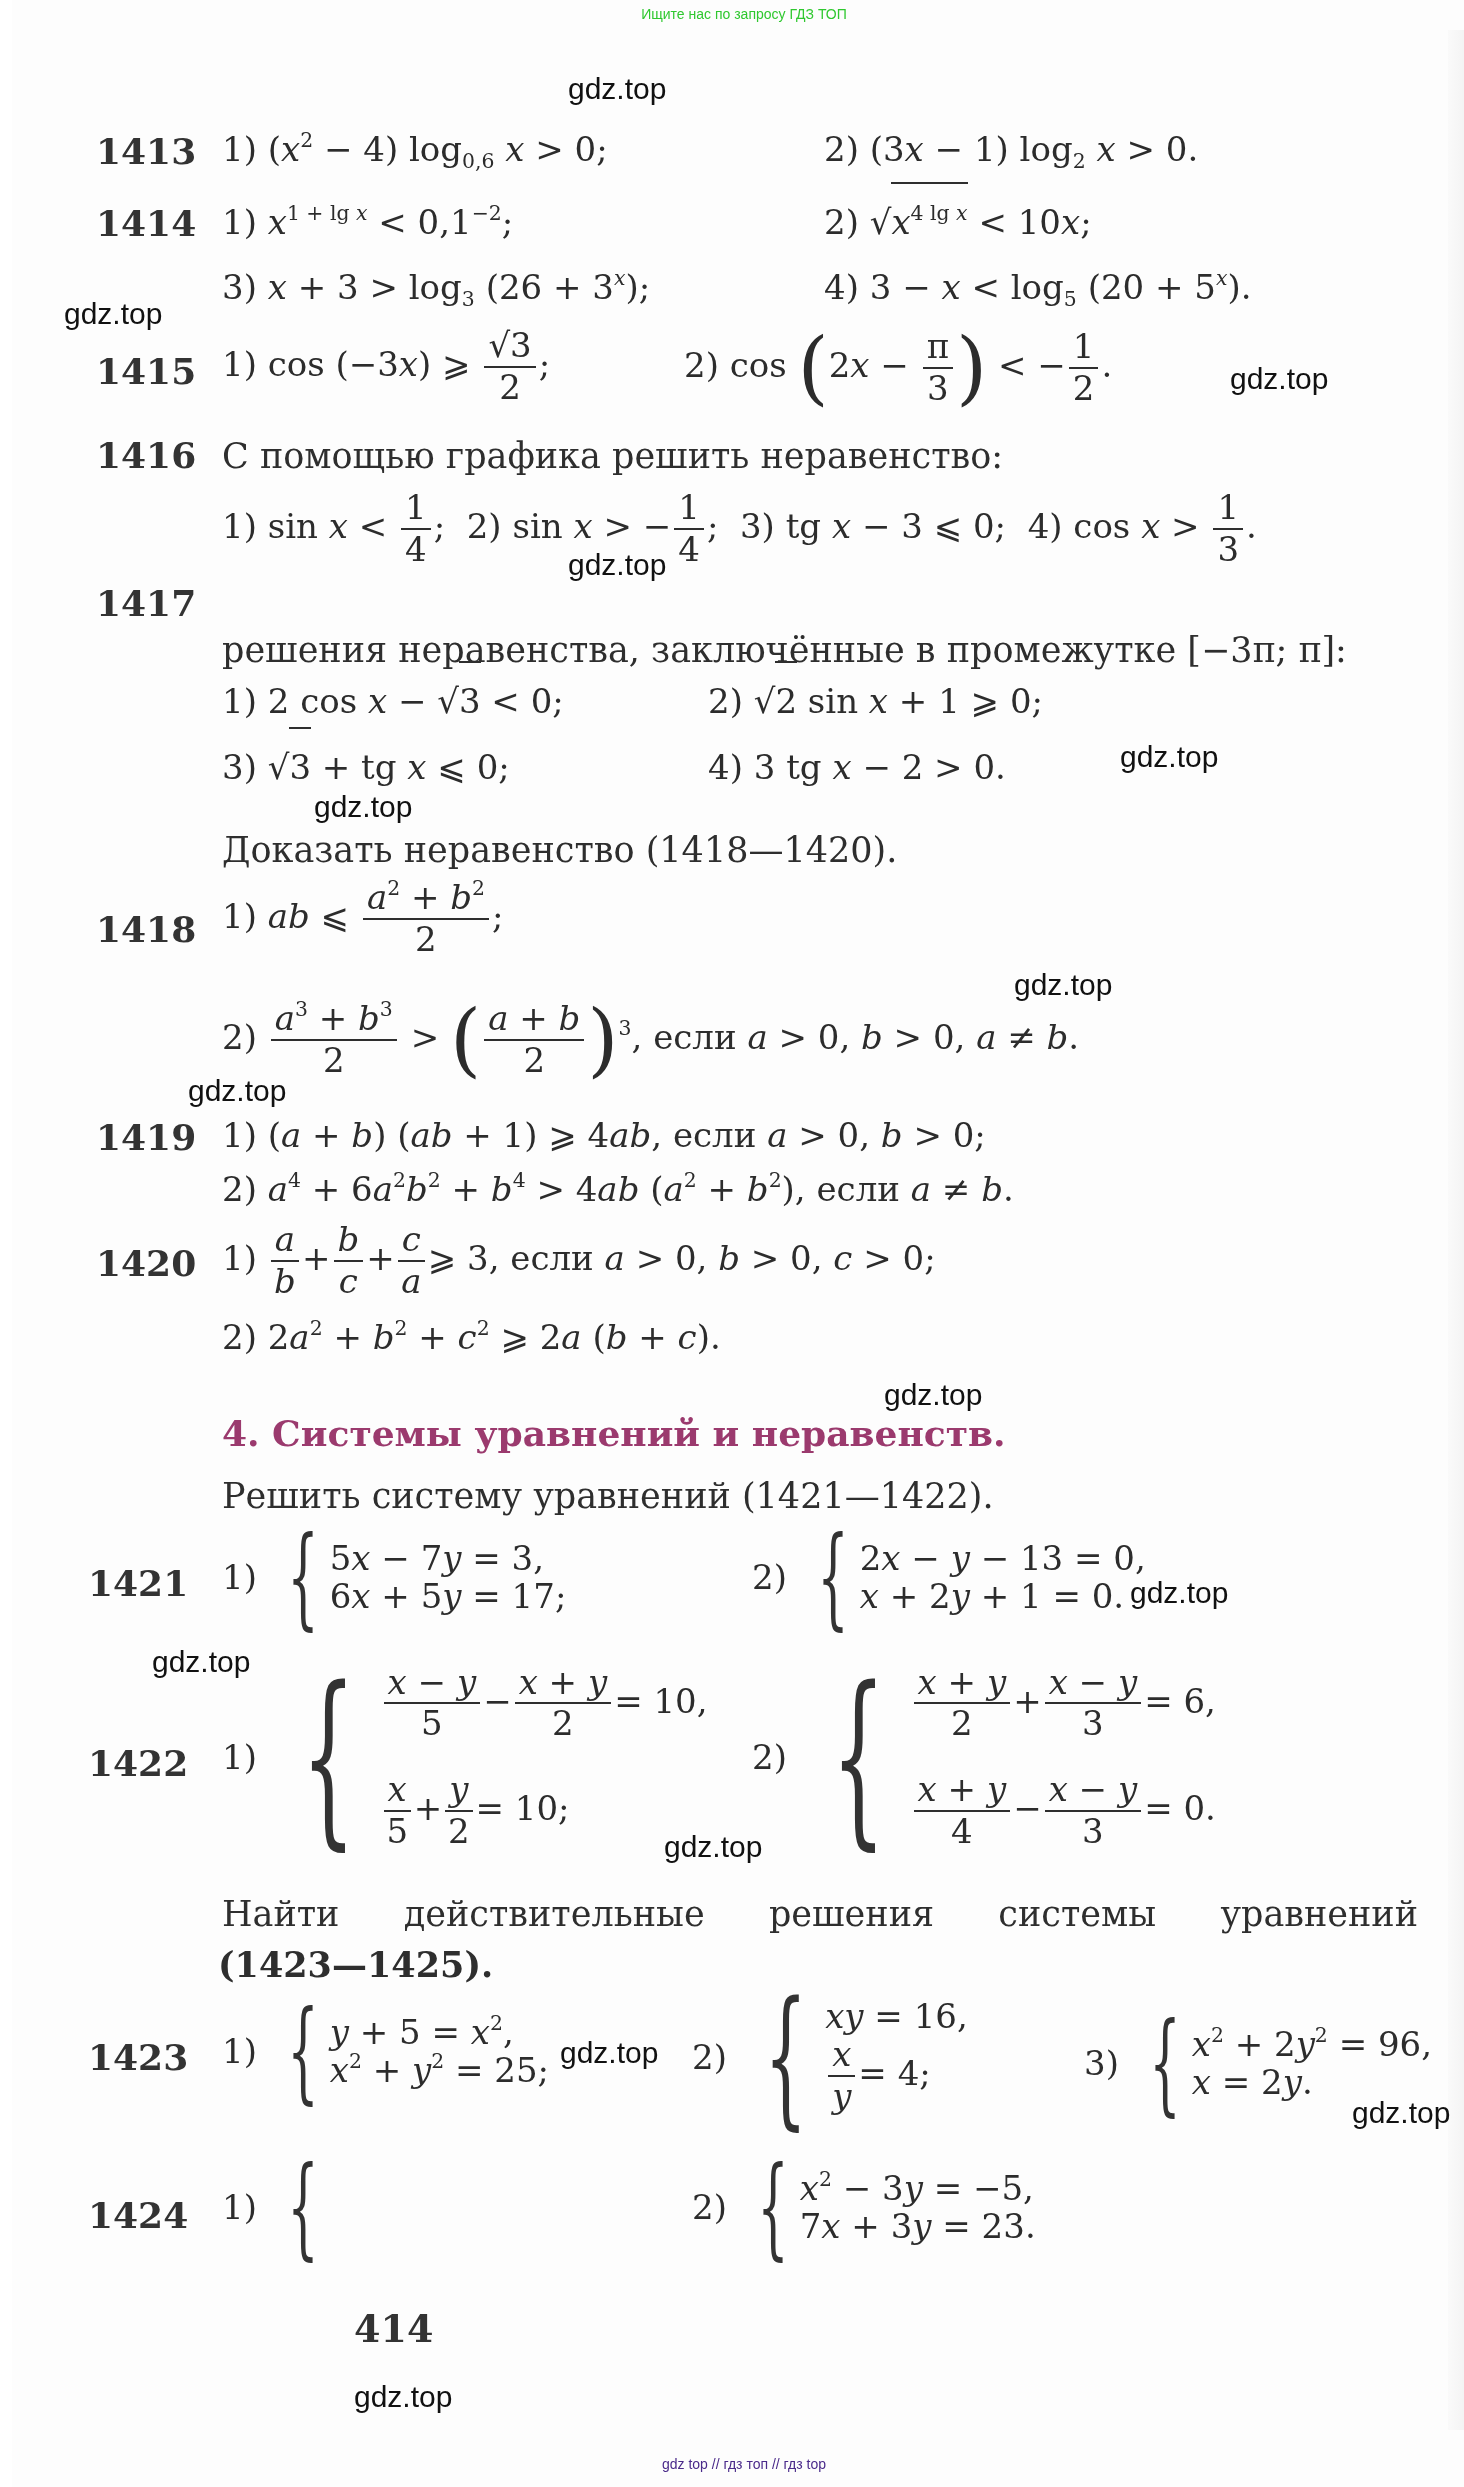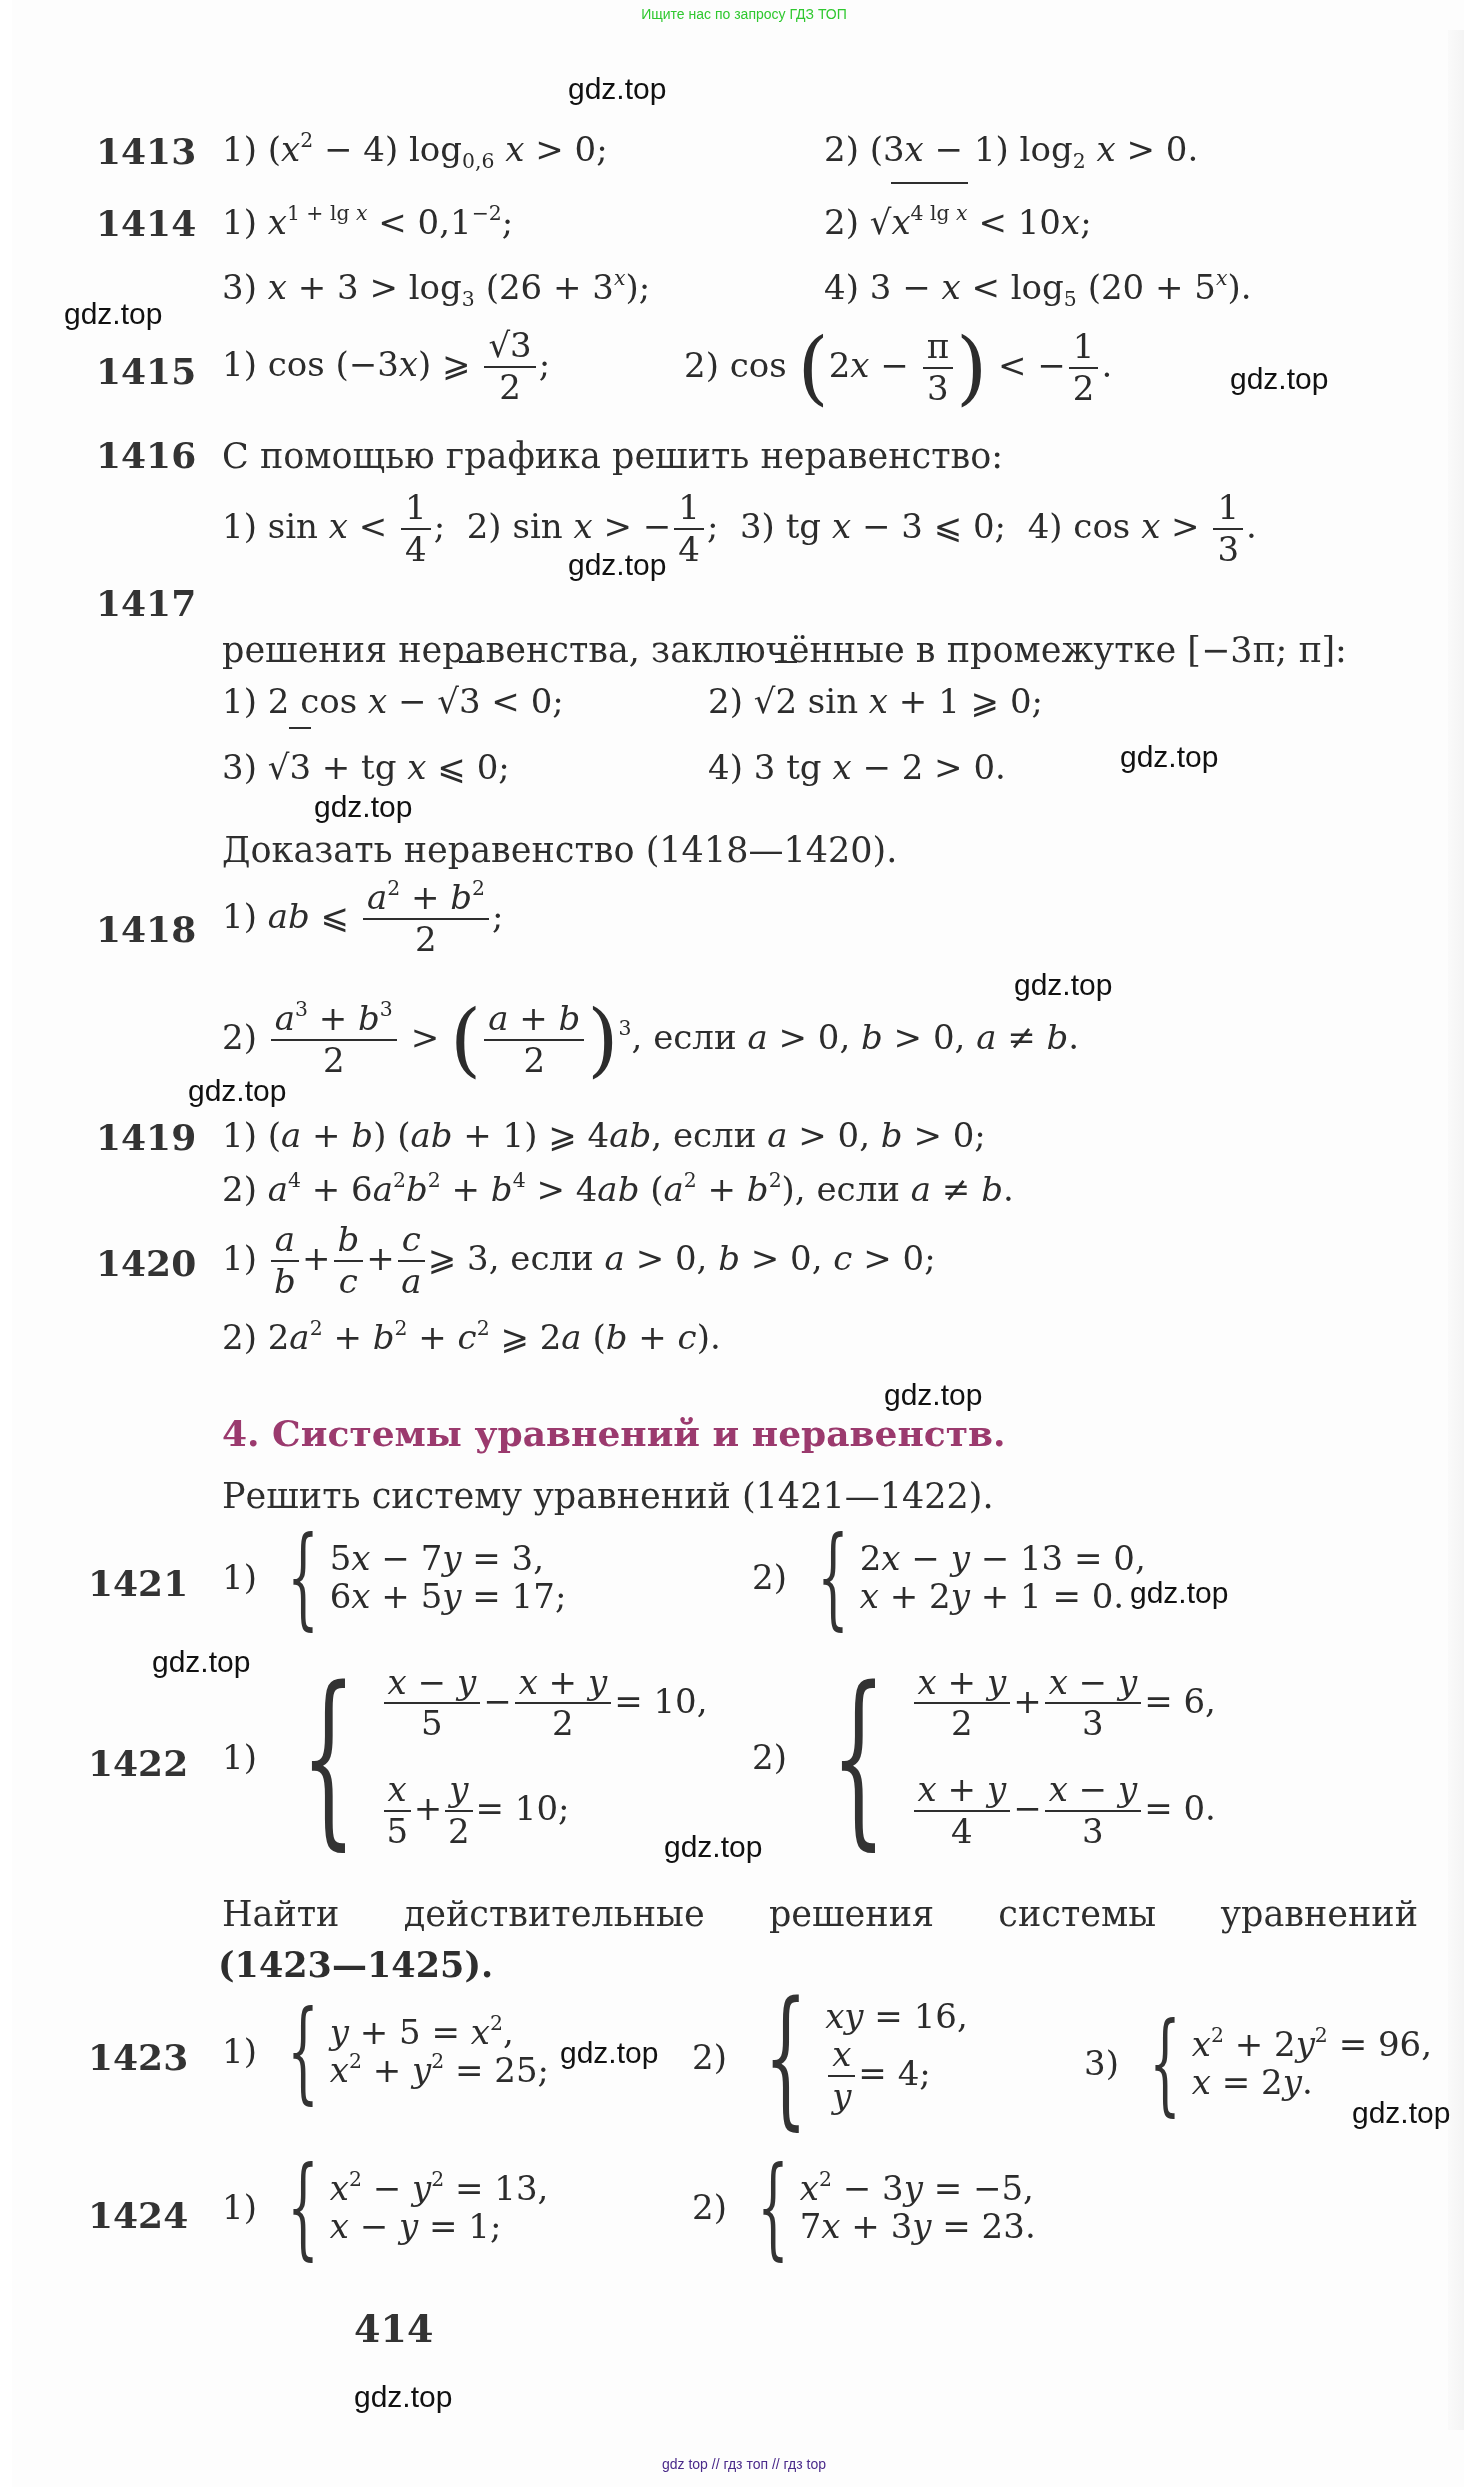--- a/index.html
+++ b/index.html
@@ -205,24 +205,21 @@
   </div>
   <div class="line" style="left:1072px;top:2008px">
     <span class="sys">3)&nbsp;<span class="brace">{</span><span class="sys-rows">
           <span><i>x</i><sup>2</sup> + 2<i>y</i><sup>2</sup> = 96,</span>
           <span><i>x</i> = 2<i>y</i>.</span>
         </span></span>
   </div>
 
   <div class="num" style="left:76px;top:2194px">1424</div>
   <div class="line" style="left:210px;top:2152px">
-    <span class="sys">1)&nbsp;<span class="brace">{</span><span class="sys-rows">
-          <span><i>x</i><sup>2</sup> − <i>y</i><sup>2</sup> = 13,</span>
-          <span><i>x</i> − <i>y</i> = 1;</span>
-        </span></span>
+    <span class="sys">1)&nbsp;<span class="brace">{</span></span>
   </div>
   <div class="line" style="left:680px;top:2152px">
     <span class="sys">2)&nbsp;<span class="brace">{</span><span class="sys-rows">
           <span><i>x</i><sup>2</sup> − 3<i>y</i> = −5,</span>
           <span>7<i>x</i> + 3<i>y</i> = 23.</span>
         </span></span>
   </div>
 
   <div class="pagenum" style="left:342px;top:2306px">414</div>
 

